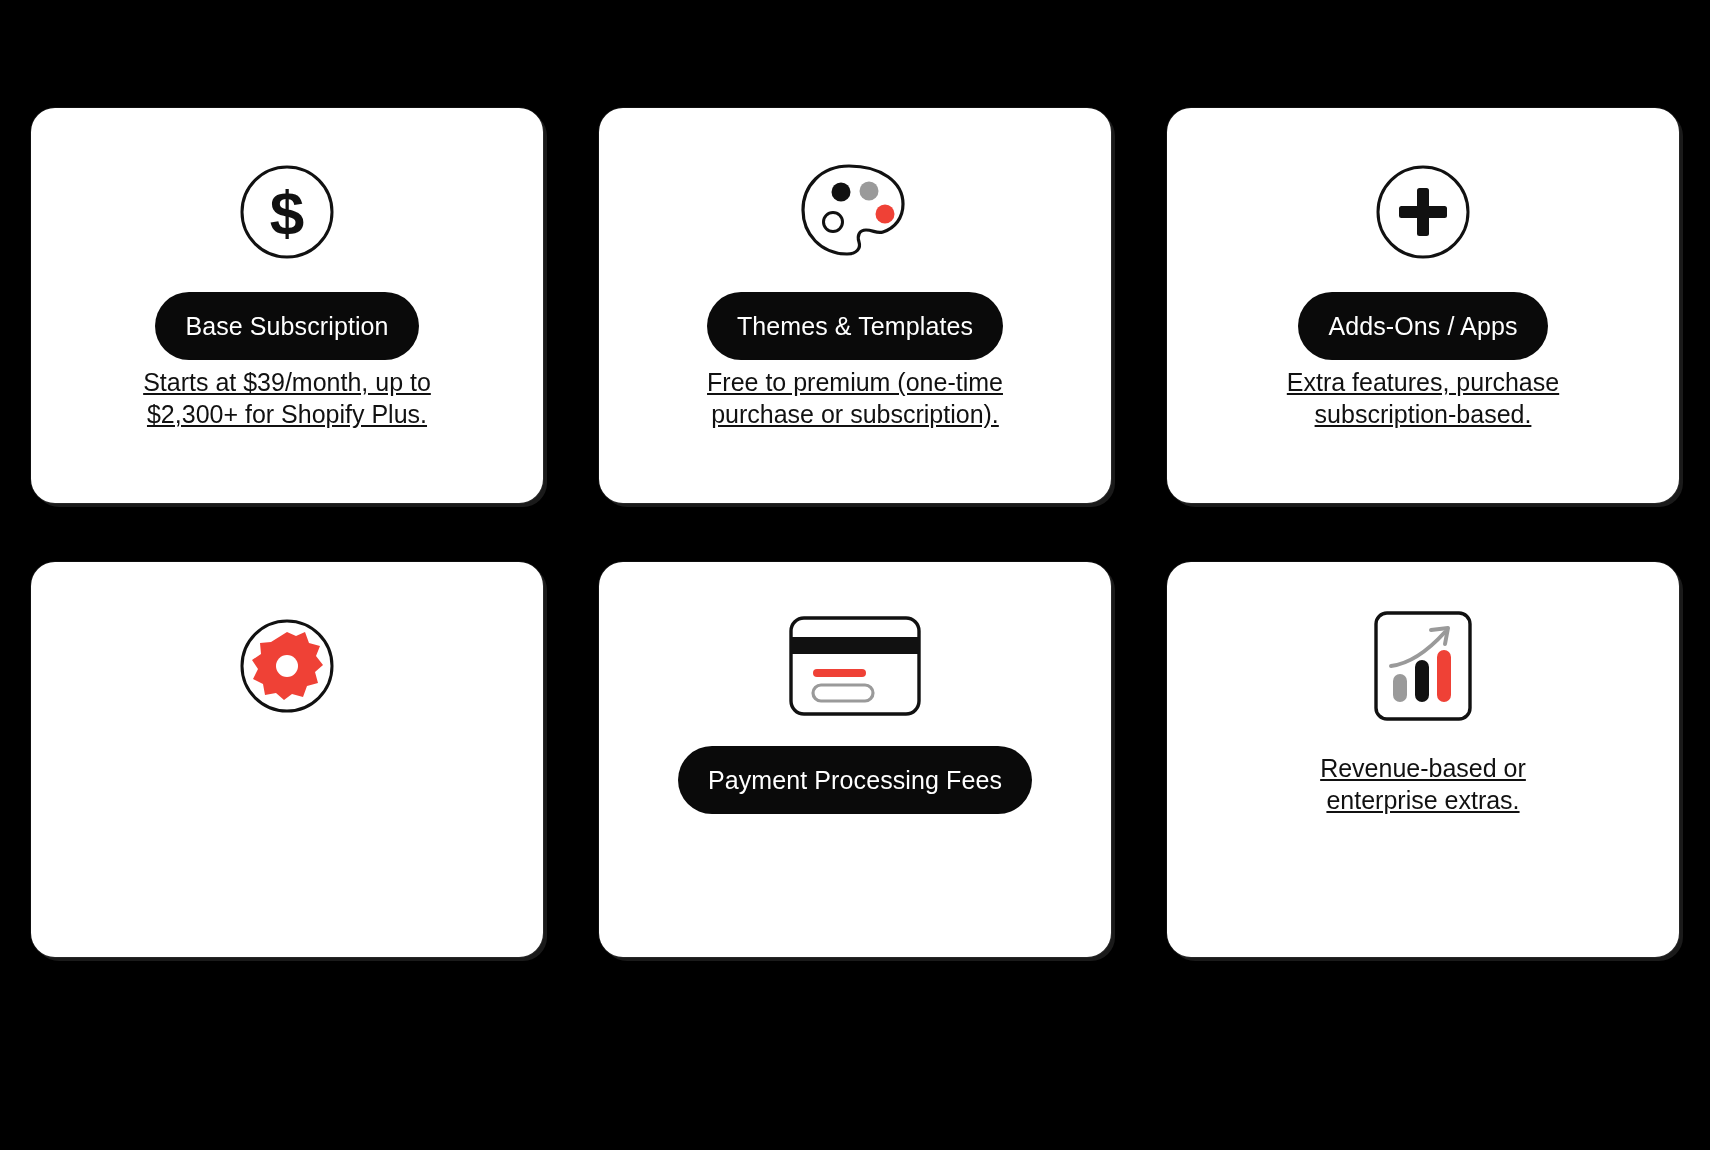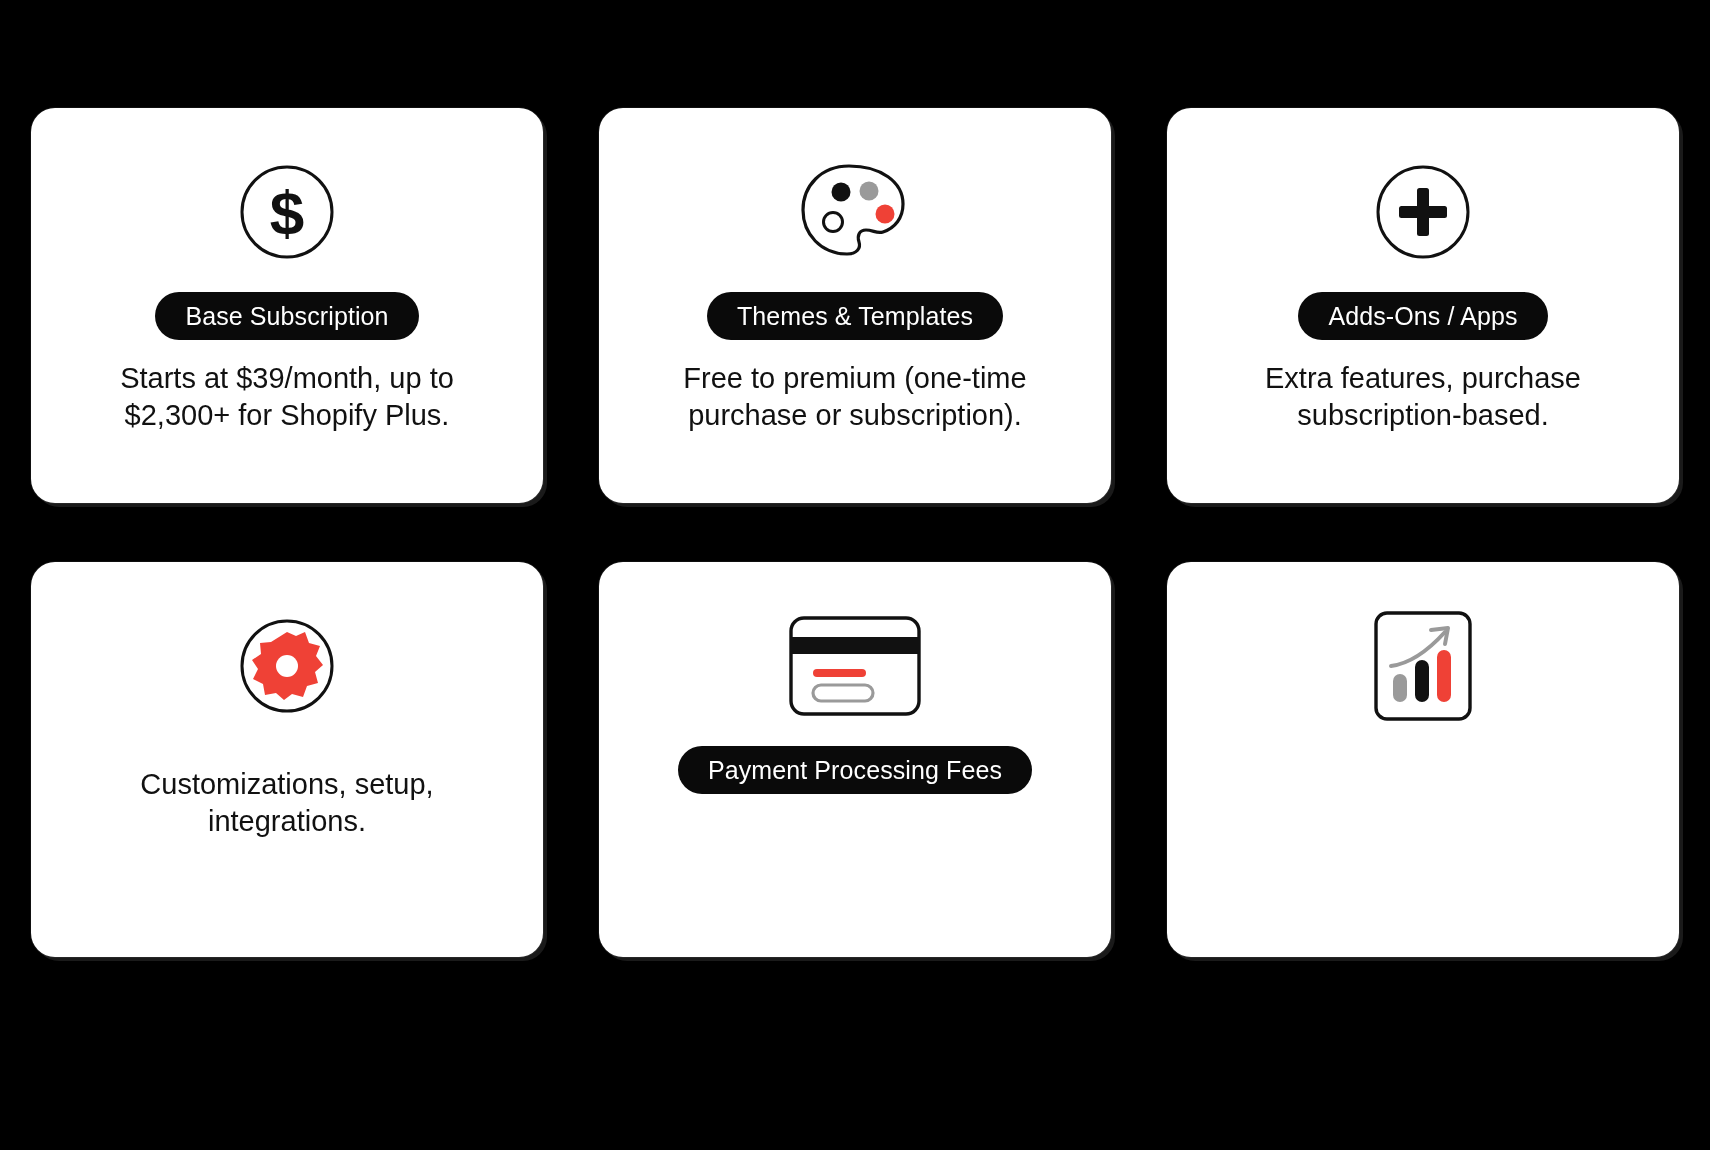--- a/index.html
+++ b/index.html
@@ -42,36 +42,37 @@
   }
   .icon-wrap {
     height:96px;
     display:flex; align-items:center; justify-content:center;
     margin-bottom:32px;
   }
   .pill {
     background:#0a0a0a;
     color:#ffffff;
     border-radius:999px;
-    height:48px;
+    height:68px;
     padding:0 30px;
     min-width:250px;
     display:flex; align-items:center; justify-content:center;
     font-size:25px;
     letter-spacing:0.1px;
     white-space:nowrap;
   }
   .desc {
-    margin-top:20px;
+    margin-top:6px;
     color:#111111;
-    font-size:29px;
+    font-size:25px;
     line-height:1.28;
     text-align:center;
     max-width:400px;
     white-space:pre-line;
+    text-decoration:underline;
   }
   svg { display:block; }
 </style>
 </head>
 <body>
 
 <div class="board">
   <div class="grid">
 
     <div class="card">
@@ -117,22 +118,20 @@
     <div class="card">
       <div class="icon-wrap">
         <svg width="96" height="96" viewBox="0 0 96 96">
           <circle cx="48" cy="48" r="45" fill="none" stroke="#111" stroke-width="3"></circle>
           <g fill="#ef4136">
             <path d="M48 14 L57 18 L66 14 L70 25 L81 28 L77 38 L84 47 L76 54 L79 65 L68 68 L64 79 L53 76 L45 82 L37 75 L26 77 L24 66 L14 61 L19 51 L13 42 L22 36 L21 25 L32 24 Z"></path>
           </g>
           <circle cx="48" cy="48" r="11" fill="#ffffff"></circle>
         </svg>
       </div>
-      <div class="desc">Customizations, setup,
-integrations.</div>
     </div>
 
     <div class="card">
       <div class="icon-wrap">
         <svg width="134" height="102" viewBox="0 0 134 102">
           <rect x="3" y="3" width="128" height="96" rx="13" fill="#fff" stroke="#111" stroke-width="3.4"></rect>
           <rect x="4" y="22" width="126" height="17" fill="#111"></rect>
           <rect x="25" y="54" width="53" height="8" rx="4" fill="#ef4136"></rect>
           <rect x="25" y="70" width="60" height="16" rx="8" fill="none" stroke="#9a9a9a" stroke-width="3.2"></rect>
         </svg>
@@ -144,16 +143,18 @@
       <div class="icon-wrap">
         <svg width="100" height="112" viewBox="0 0 100 112">
           <rect x="3" y="3" width="94" height="106" rx="11" fill="#fff" stroke="#111" stroke-width="3.4"></rect>
           <path d="M18 56 C34 54 52 44 72 22" fill="none" stroke="#9a9a9a" stroke-width="4" stroke-linecap="round"></path>
           <path d="M58 20 L75 18 L72 34" fill="none" stroke="#9a9a9a" stroke-width="4" stroke-linecap="round" stroke-linejoin="round"></path>
           <rect x="20" y="64" width="14" height="28" rx="7" fill="#9a9a9a"></rect>
           <rect x="42" y="50" width="14" height="42" rx="7" fill="#111111"></rect>
           <rect x="64" y="40" width="14" height="52" rx="7" fill="#ef4136"></rect>
         </svg>
       </div>
+      <div class="desc">Revenue-based or
+enterprise extras.</div>
     </div>
 
   </div>
 </div>
 
 </body></html>

